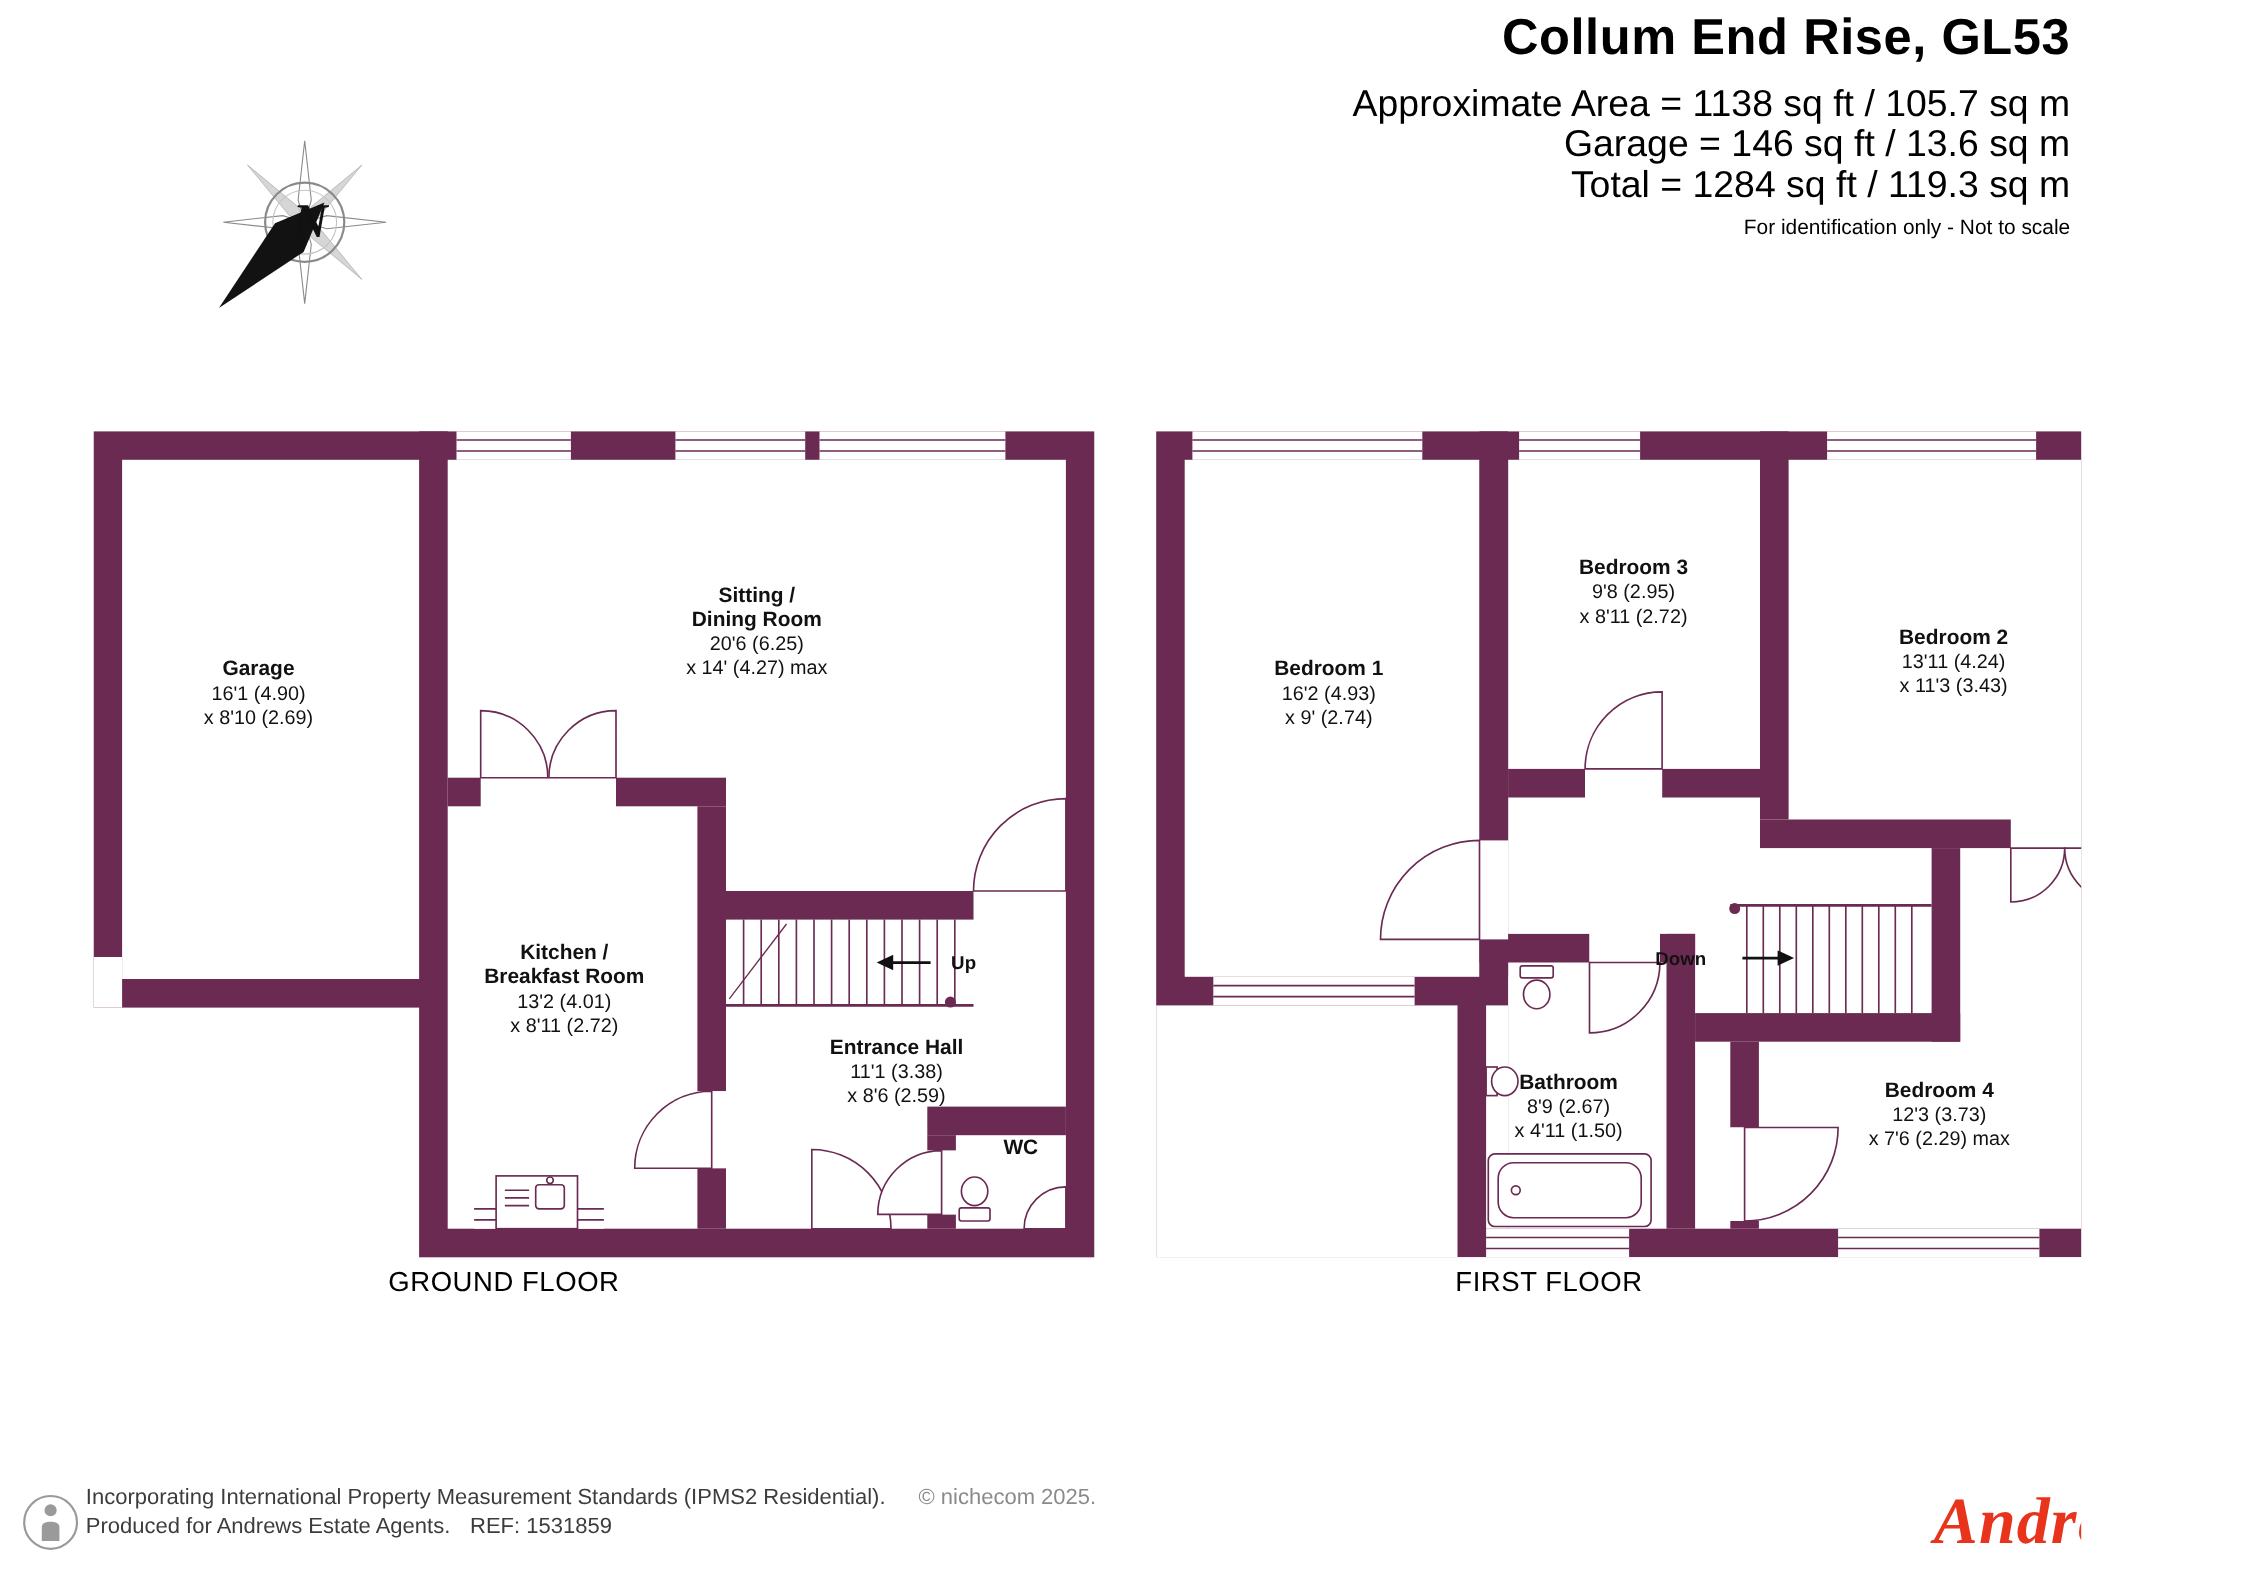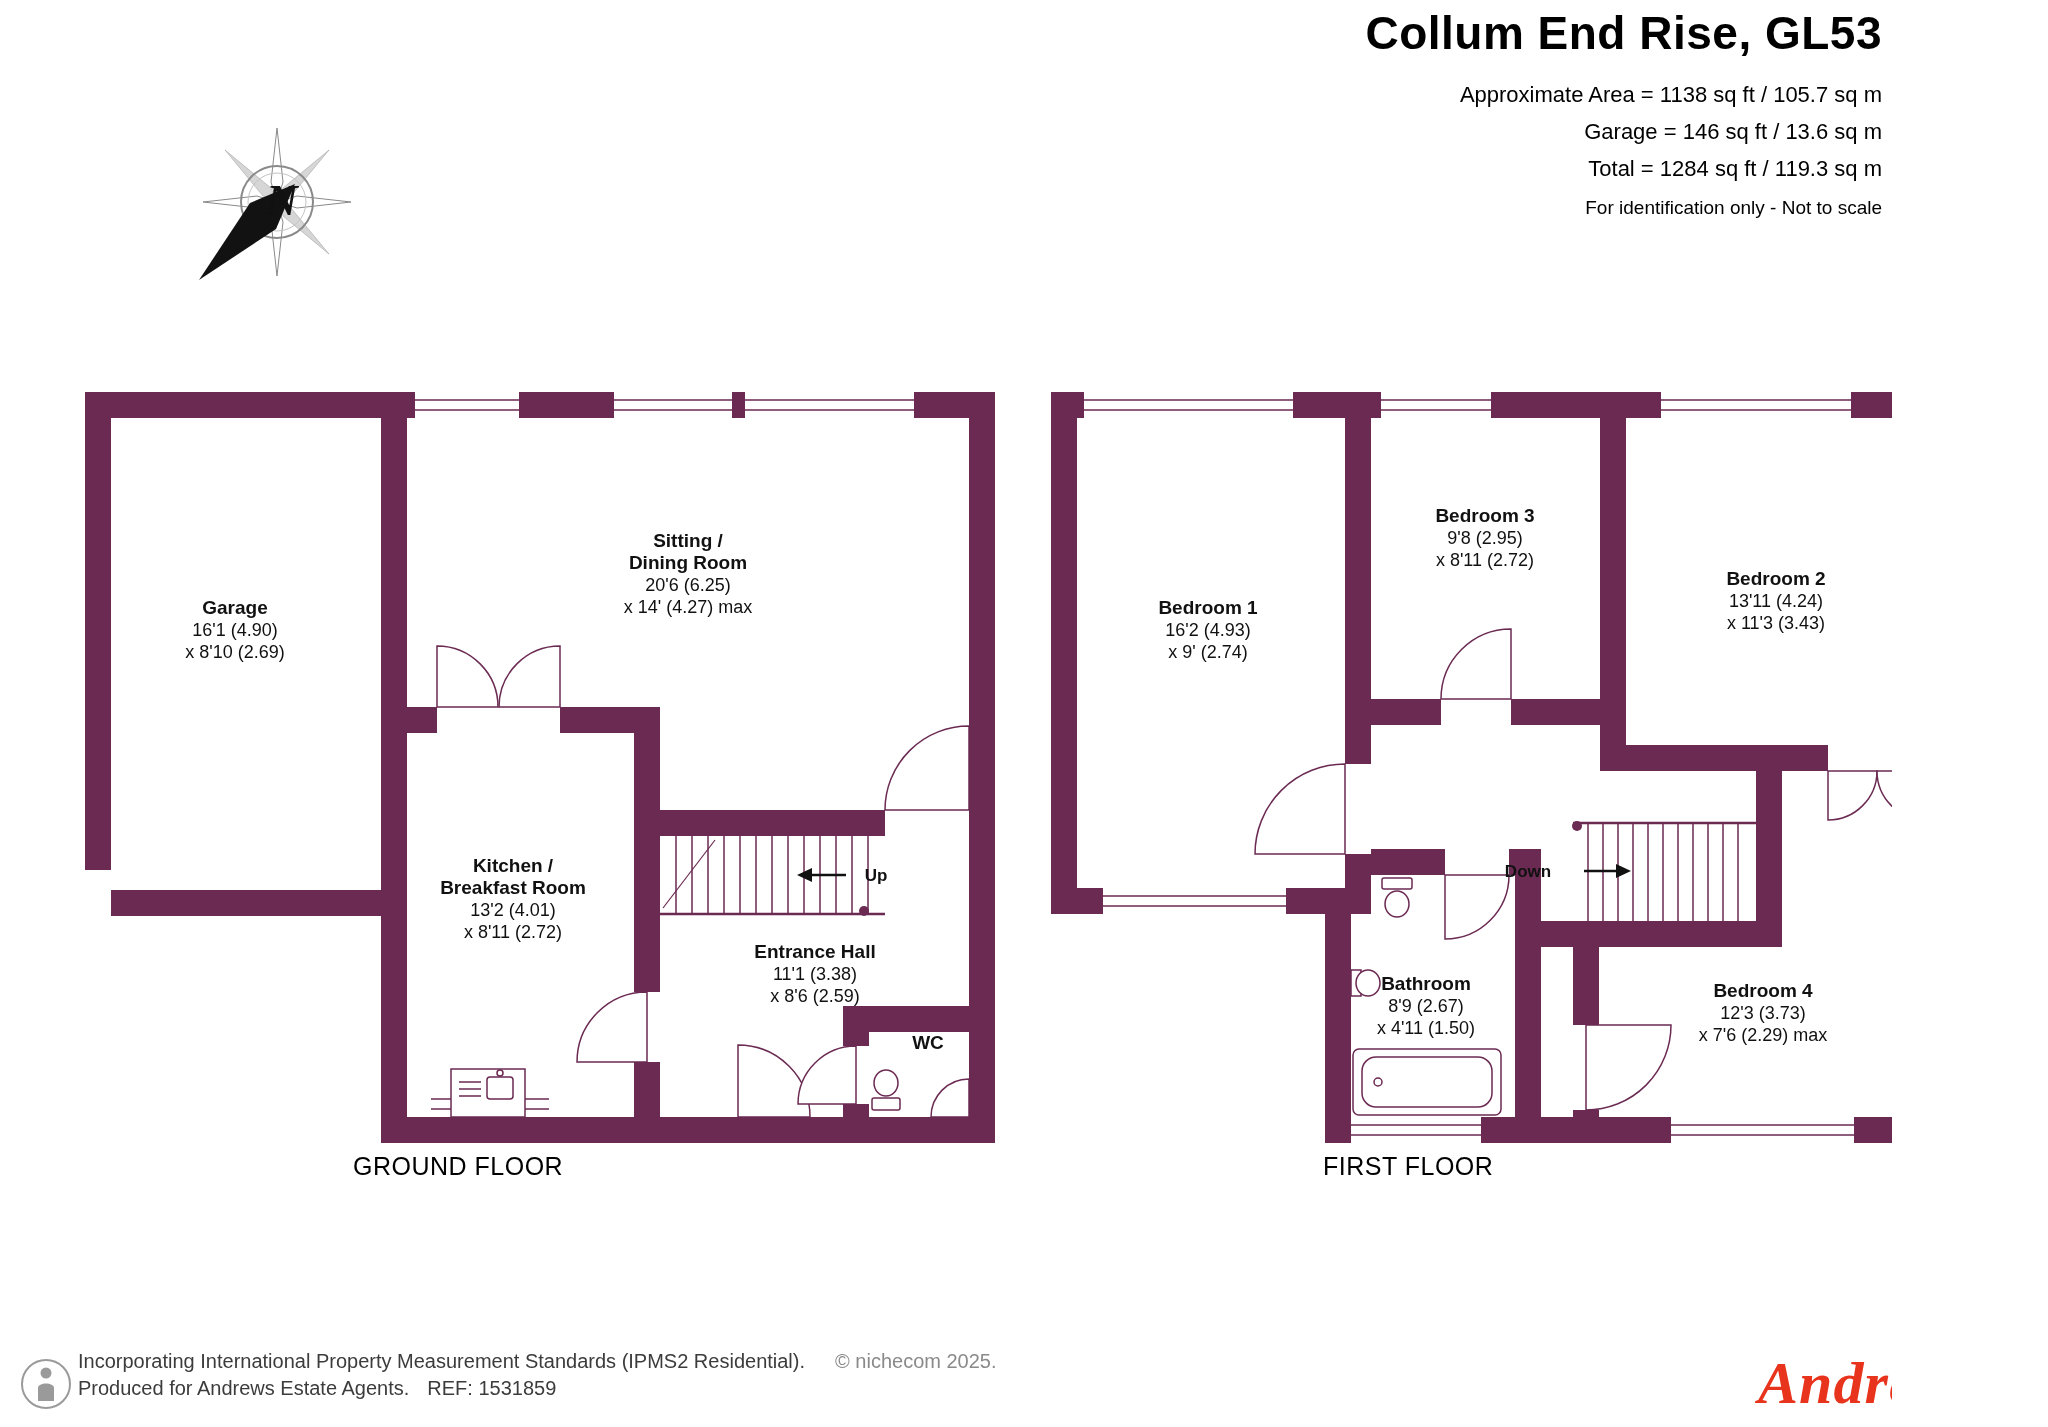--- a/index.html
+++ b/index.html
@@ -1,21 +1,21 @@
 <!DOCTYPE html>
 <html><head>
 <meta charset="utf-8">
 <style>
   html,body{margin:0;padding:0;background:#ffffff;}
   .page{position:relative;width:1892px;height:1427px;background:#fff;overflow:hidden;
         font-family:"Liberation Sans","DejaVu Sans",sans-serif;color:#000;}
   
   .header{position:absolute;top:6px;right:10px;text-align:right;}
   .title{font-size:46px;font-weight:bold;letter-spacing:0.5px;margin:0 0 16px 0;}
-  .area-line{font-size:22px;line-height:37px;}
+  .area-line{font-size:34px;line-height:37px;}
   .disclaimer{font-size:19px;margin-top:10px;}
   
   .floor-label{position:absolute;font-size:25px;font-weight:normal;letter-spacing:0.5px;}
   .gf-label{left:353px;top:1152px;}
   .ff-label{left:1323px;top:1152px;}
   
   .footer-text{position:absolute;left:78px;top:1348px;font-size:20px;line-height:27px;color:#3c3c3c;}
   .copyright{color:#8a8a8a;margin-left:30px;}
   .ref{margin-left:18px;}
   .brand{position:absolute;left:1758px;top:1350px;display:flex;align-items:center;}

